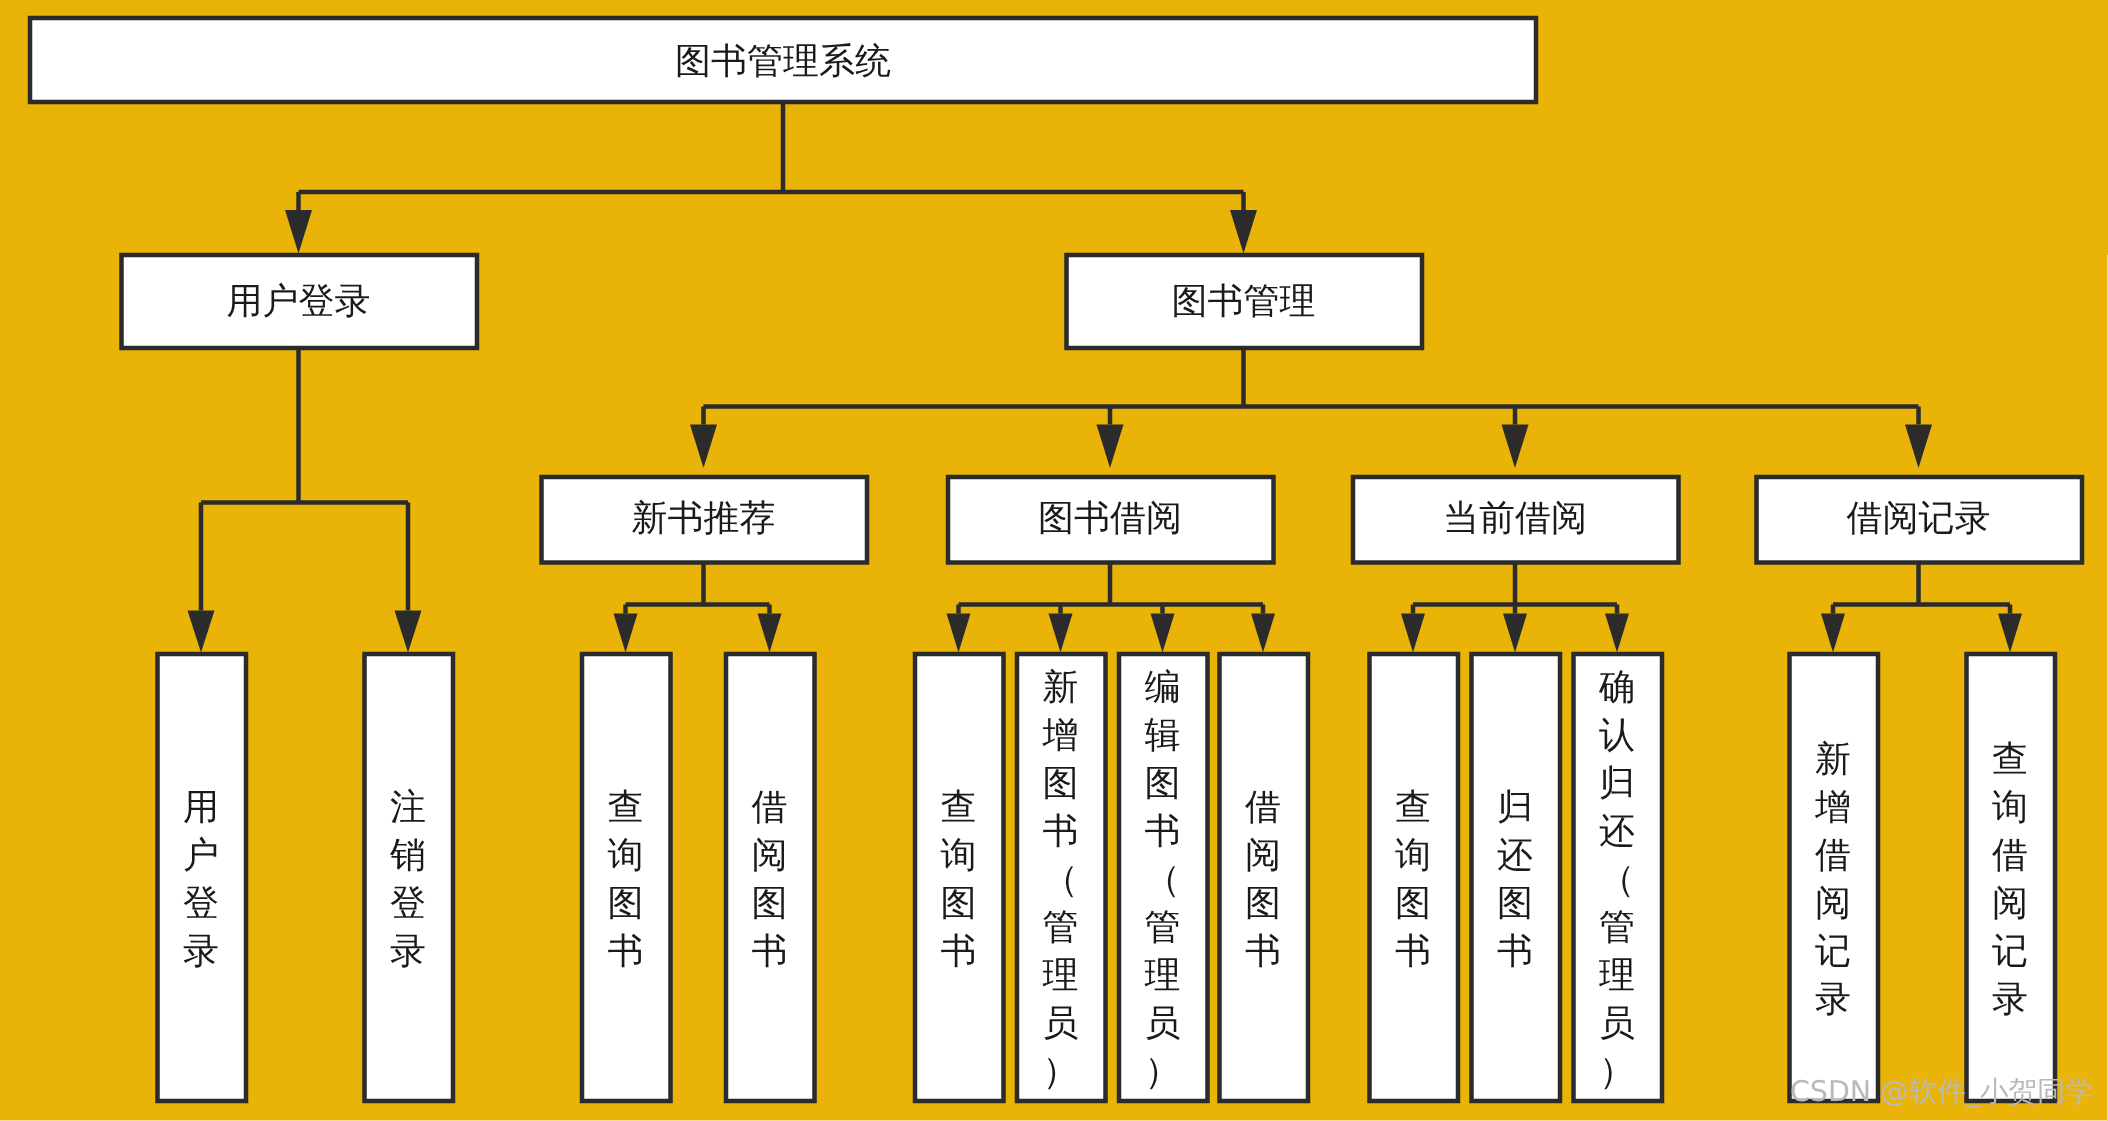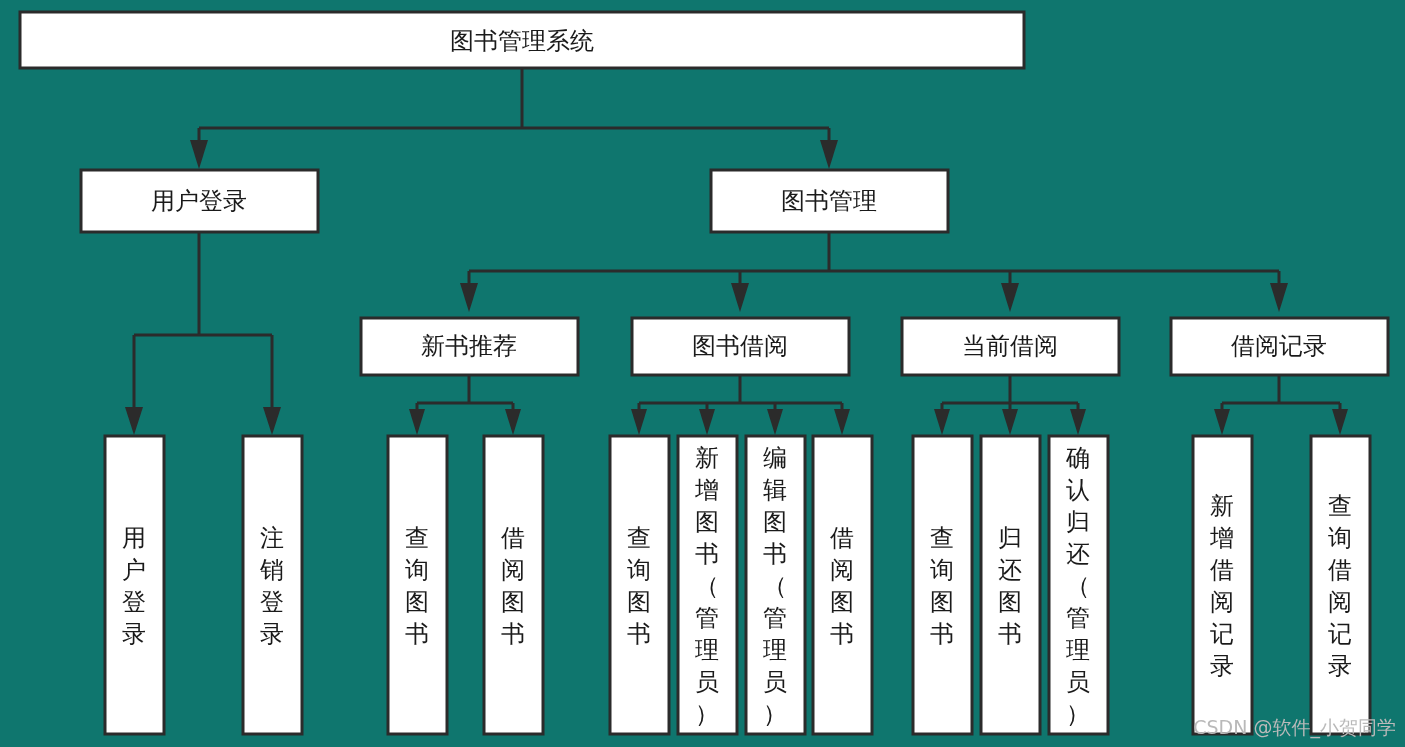--- a/index.html
+++ b/index.html
@@ -11,21 +11,21 @@
   body {
     font-family: "DejaVu Sans", "Liberation Sans", sans-serif;
     width: 1405px;
     height: 747px;
     overflow: hidden;
   }
   #diagram-root {
     position: relative;
     width: 1405px;
     height: 747px;
-    background: #0f766e;
+    background: #eab308;
   }
   svg.diagram-canvas {
     display: block;
     width: 1405px;
     height: 747px;
   }
   .node-box {
     fill: #ffffff;
     stroke: #2b2b2b;
     stroke-width: 3;

